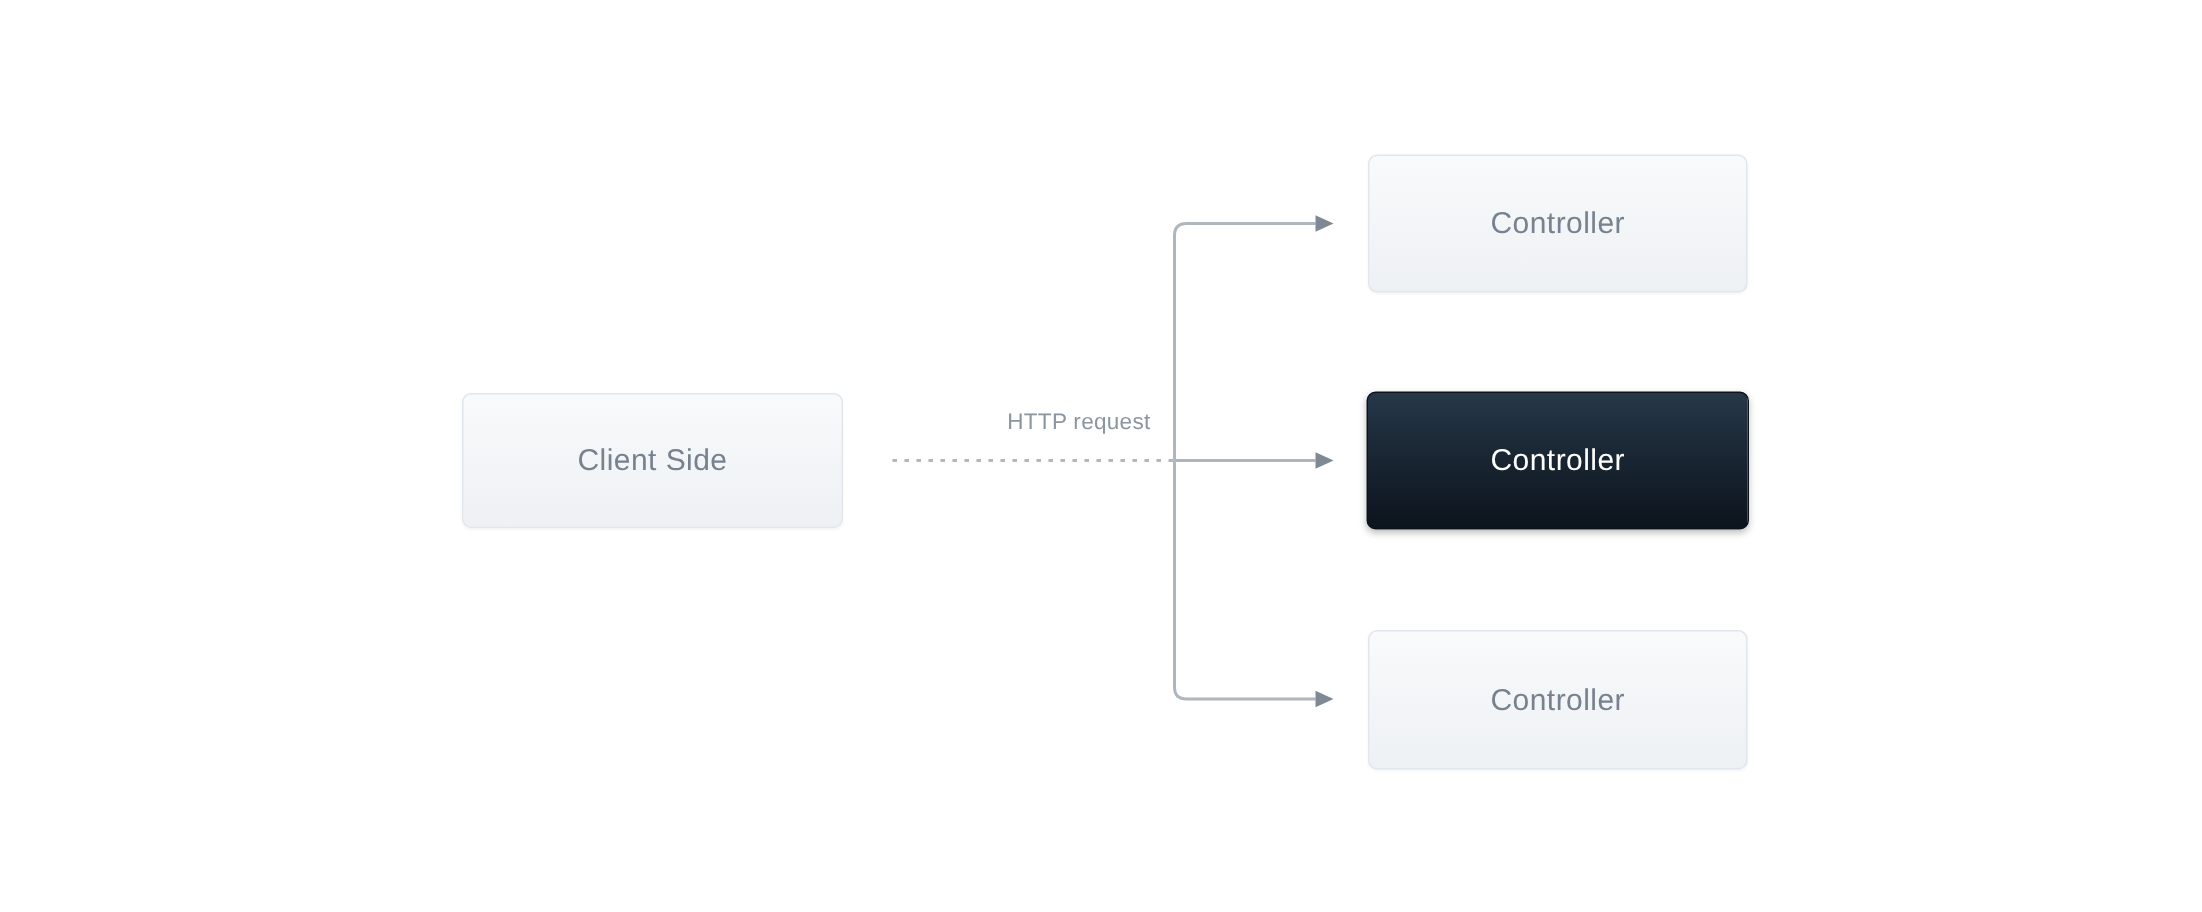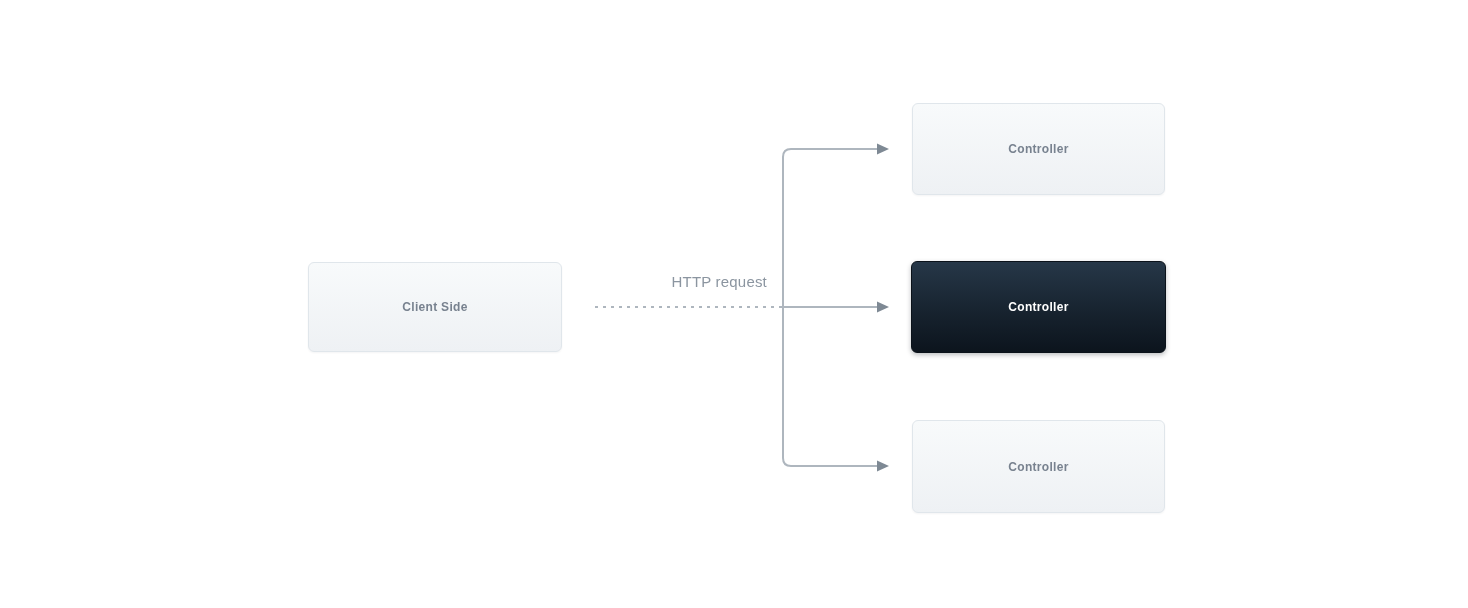--- a/index.html
+++ b/index.html
@@ -26,22 +26,22 @@
     color: #78828f;
     box-shadow: 0 1px 2px rgba(30,45,61,0.05);
   }
   .node.dark {
     background: linear-gradient(180deg, #263748 0%, #17232f 55%, #0c141d 100%);
     border: 1px solid #0b121a;
     color: #ffffff;
     box-shadow: 0 2px 5px rgba(13,20,29,0.28);
   }
   .node-label {
-    font-size: 12px;
-    font-weight: bold;
+    font-size: 20px;
+    font-weight: normal;
     letter-spacing: 0.3px;
     line-height: 1;
     user-select: none;
   }
   #client-node  { left: 308px; top: 262px; width: 254px; height: 90px; }
   #ctrl-top     { left: 912px; top: 103px; width: 253px; height: 92px; }
   #ctrl-mid     { left: 911px; top: 261px; width: 255px; height: 92px; }
   #ctrl-bottom  { left: 912px; top: 420px; width: 253px; height: 93px; }
   .edge-label {
     position: absolute;

